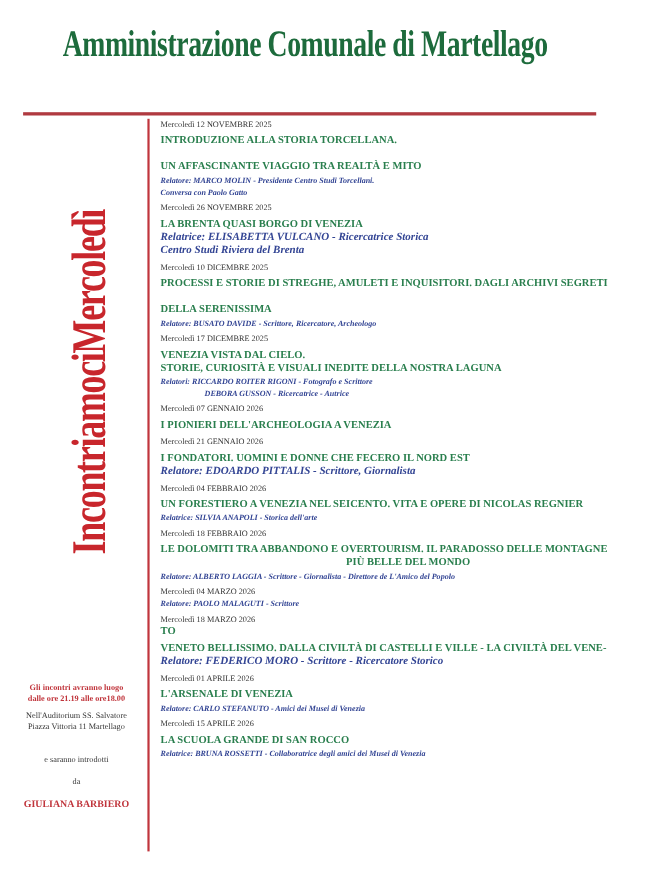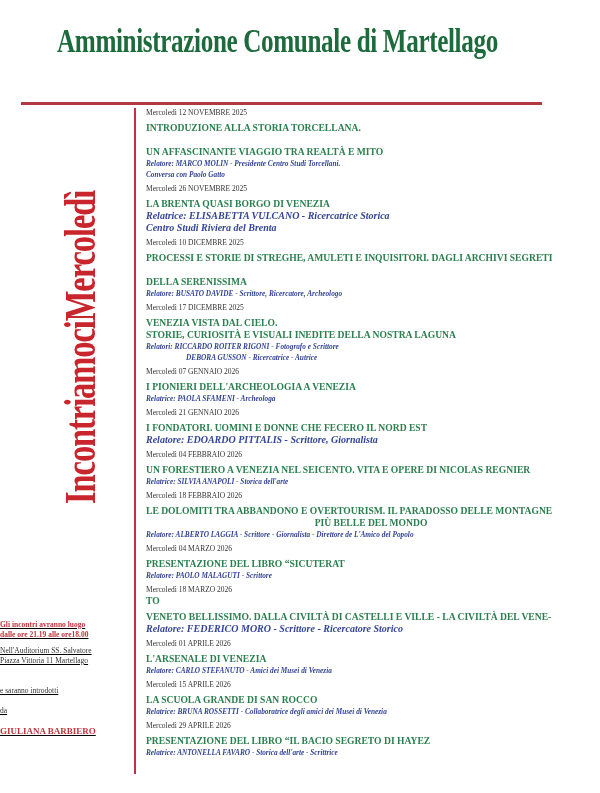--- a/index.html
+++ b/index.html
@@ -11,21 +11,21 @@
            transform: scaleX(0.74); transform-origin: left top; white-space: nowrap; }
   .hline { position: absolute; left: 21px; top: 102px; width: 521px; height: 3px; background: #b03a40; }
   .vline { position: absolute; left: 134px; top: 108px; width: 2px; height: 666px; background: #c0353c; }
   .vtext-wrap { position: absolute; left: 62px; top: 128px; width: 38px; height: 438px; }
   .vtext { position: absolute; left: 0; top: 0; width: 438px; height: 38px;
            transform-origin: 0 0; transform: translate(0px, 438px) rotate(-90deg);
            font-family: "Liberation Serif", serif; font-weight: bold; color: #c8262c;
            font-size: 44px; line-height: 38px; white-space: nowrap; text-align: center;
            letter-spacing: -1.5px; }
   .vtext span { display: inline-block; transform: scaleX(0.74); transform-origin: center; }
-  .side-info { position: absolute; left: 0; top: 620px; width: 139px; font-size: 7.5px; line-height: 10px; text-decoration: underline; }
+  .side-info { position: absolute; left: 0; top: 620px; width: 139px; text-align: center; font-size: 7.5px; line-height: 10px; }
   .side-info .red { color: #c0353c; font-weight: bold; }
   .side-info .dark { color: #333; }
   .side-info .gap1 { height: 6px; }
   .side-info .gap2 { height: 20px; }
   .side-info .gap3 { height: 10px; }
   .side-info .name { color: #c0353c; font-weight: bold; font-size: 9px; }
   .events { position: absolute; left: 146px; top: 107px; width: 450px; }
   .event { margin-bottom: 3px; }
   .date { font-size: 7.5px; color: #333; line-height: 11px; }
   .heading { font-size: 9.6px; font-weight: bold; color: #2a7f4e; line-height: 12px; margin-top: 4px; }
@@ -81,57 +81,50 @@
     <div class="event">
       <div class="date">Mercoledì 17 DICEMBRE 2025</div>
       <div class="heading">VENEZIA VISTA DAL CIELO.</div>
       <div class="heading" style="margin-top: 0px;">STORIE, CURIOSITÀ E VISUALI INEDITE DELLA NOSTRA LAGUNA</div>
       <div class="speaker">Relatori: RICCARDO ROITER RIGONI - Fotografo e Scrittore</div>
       <div class="speaker"><span class="indent">DEBORA GUSSON - Ricercatrice - Autrice</span></div>
     </div>
     <div class="event">
       <div class="date">Mercoledì 07 GENNAIO 2026</div>
       <div class="heading">I PIONIERI DELL'ARCHEOLOGIA A VENEZIA</div>
-      <div class="speaker">Relatrice: PAOLA SFAMENI - Archeologa</div>
     </div>
     <div class="event">
       <div class="date">Mercoledì 21 GENNAIO 2026</div>
       <div class="heading">I FONDATORI. UOMINI E DONNE CHE FECERO IL NORD EST</div>
       <div class="speaker big">Relatore: EDOARDO PITTALIS - Scrittore, Giornalista</div>
     </div>
     <div class="event">
       <div class="date">Mercoledì 04 FEBBRAIO 2026</div>
       <div class="heading">UN FORESTIERO A VENEZIA NEL SEICENTO. VITA E OPERE DI NICOLAS REGNIER</div>
       <div class="speaker">Relatrice: SILVIA ANAPOLI - Storica dell'arte</div>
     </div>
     <div class="event">
       <div class="date">Mercoledì 18 FEBBRAIO 2026</div>
       <div class="heading">LE DOLOMITI TRA ABBANDONO E OVERTOURISM. IL PARADOSSO DELLE MONTAGNE</div>
       <div class="heading" style="margin-top: 0px; text-align: center;">PIÙ BELLE DEL MONDO</div>
       <div class="speaker">Relatore: ALBERTO LAGGIA - Scrittore - Giornalista - Direttore de L'Amico del Popolo</div>
     </div>
     <div class="event">
       <div class="date">Mercoledì 04 MARZO 2026</div>
-      <div class="heading">PRESENTAZIONE DEL LIBRO “SICUTERAT</div>
       <div class="speaker">Relatore: PAOLO MALAGUTI - Scrittore</div>
     </div>
     <div class="event">
       <div class="date">Mercoledì 18 MARZO 2026</div>
       <div class="heading" style="margin-top: 0px;">TO</div>
       <div class="heading">VENETO BELLISSIMO. DALLA CIVILTÀ DI CASTELLI E VILLE - LA CIVILTÀ DEL VENE-</div>
       <div class="speaker big">Relatore: FEDERICO MORO - Scrittore - Ricercatore Storico</div>
     </div>
     <div class="event">
       <div class="date">Mercoledì 01 APRILE 2026</div>
       <div class="heading">L'ARSENALE DI VENEZIA</div>
       <div class="speaker">Relatore: CARLO STEFANUTO - Amici dei Musei di Venezia</div>
     </div>
     <div class="event">
       <div class="date">Mercoledì 15 APRILE 2026</div>
       <div class="heading">LA SCUOLA GRANDE DI SAN ROCCO</div>
       <div class="speaker">Relatrice: BRUNA ROSSETTI - Collaboratrice degli amici dei Musei di Venezia</div>
     </div>
-    <div class="event">
-      <div class="date">Mercoledì 29 APRILE 2026</div>
-      <div class="heading">PRESENTAZIONE DEL LIBRO “IL BACIO SEGRETO DI HAYEZ</div>
-      <div class="speaker">Relatrice: ANTONELLA FAVARO - Storica dell'arte - Scrittrice</div>
-    </div>
   </div>
 
 </body></html>

